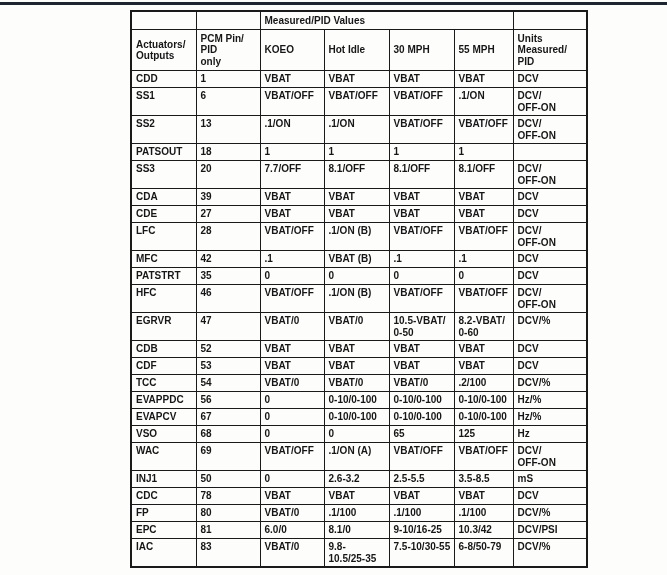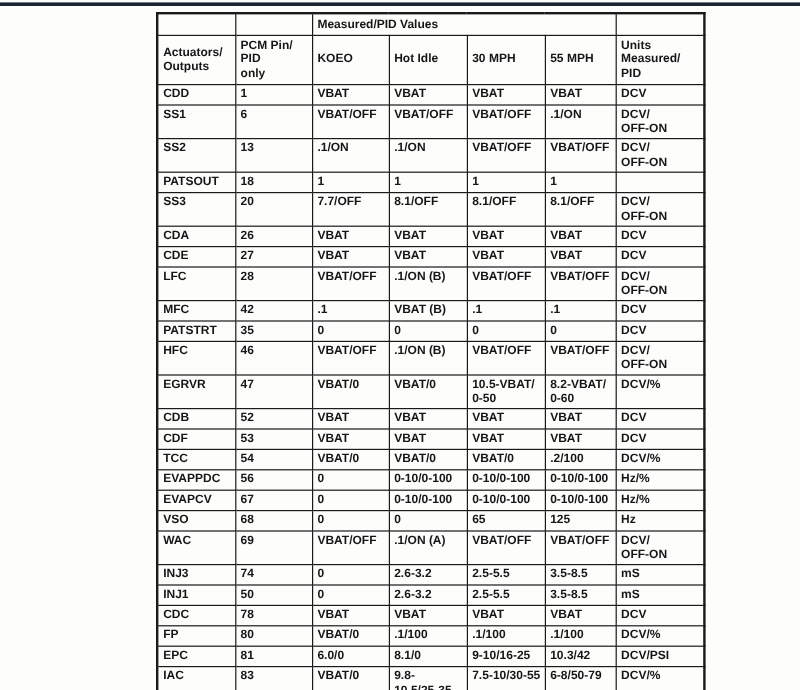--- a/index.html
+++ b/index.html
@@ -147,21 +147,21 @@
       <td>7.7/OFF</td>
       <td>8.1/OFF</td>
       <td>8.1/OFF</td>
       <td>8.1/OFF</td>
       <td>DCV/
 OFF-ON</td>
     </tr>
 
     <tr>
       <td>CDA</td>
-      <td>26</td>
+      <td>39</td>
       <td>VBAT</td>
       <td>VBAT</td>
       <td>VBAT</td>
       <td>VBAT</td>
       <td>DCV</td>
     </tr>
 
     <tr>
       <td>CDE</td>
       <td>27</td>
@@ -291,29 +291,20 @@
       <td>69</td>
       <td>VBAT/OFF</td>
       <td>.1/ON (A)</td>
       <td>VBAT/OFF</td>
       <td>VBAT/OFF</td>
       <td>DCV/
 OFF-ON</td>
     </tr>
 
 
-    <tr>
-      <td>INJ3</td>
-      <td>74</td>
-      <td>0</td>
-      <td>2.6-3.2</td>
-      <td>2.5-5.5</td>
-      <td>3.5-8.5</td>
-      <td>mS</td>
-    </tr>
 
     <tr>
       <td>INJ1</td>
       <td>50</td>
       <td>0</td>
       <td>2.6-3.2</td>
       <td>2.5-5.5</td>
       <td>3.5-8.5</td>
       <td>mS</td>
     </tr>

